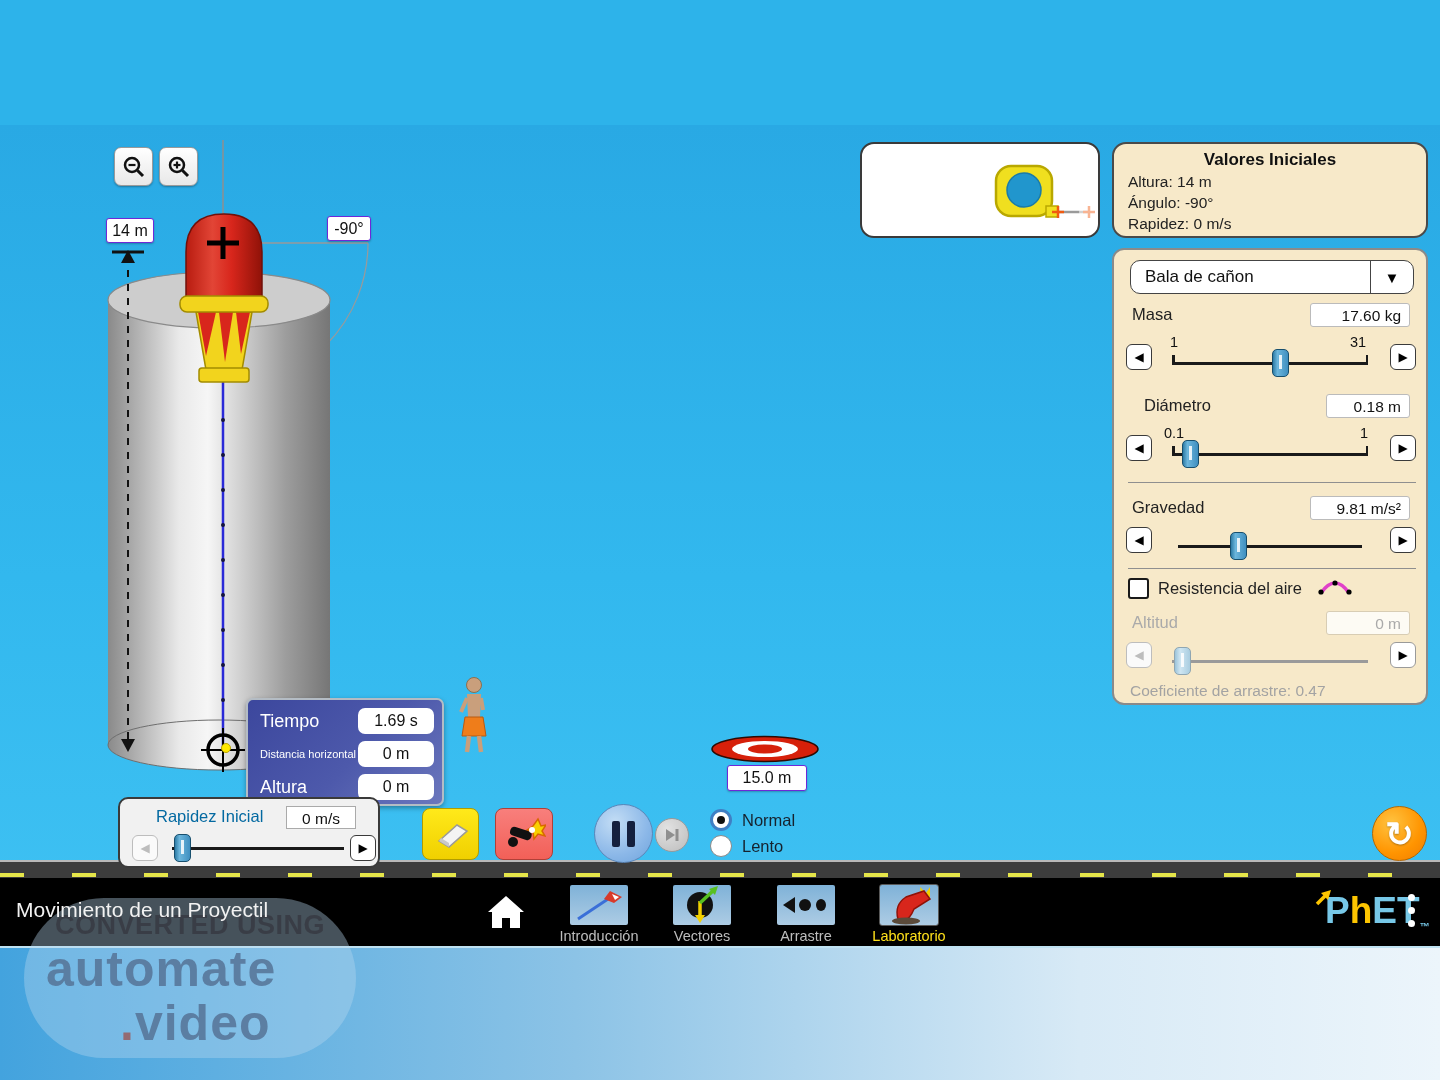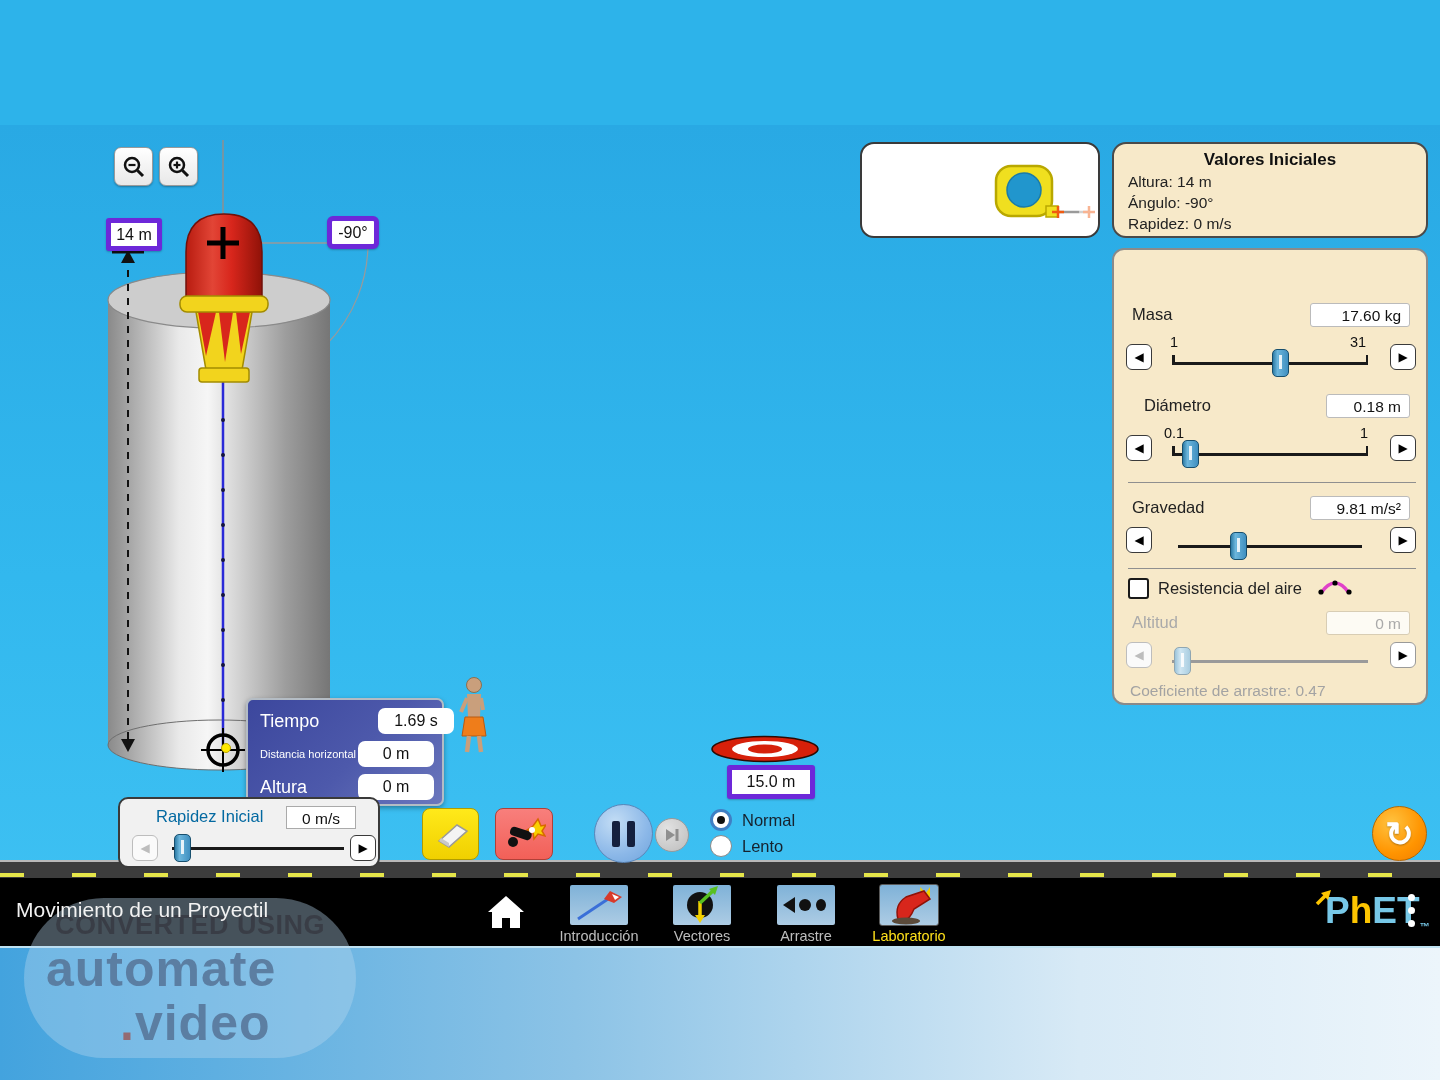--- a/index.html
+++ b/index.html
@@ -9,21 +9,21 @@
   .footer{left:0;top:946px;width:1440px;height:134px;background:linear-gradient(to right,#43a3de 0%,#8cc3e6 40%,#d8eaf6 75%,#ecf5fb 100%);border-top:2px solid #bfe2f2;}
 
   
   .sim{left:0;top:125px;width:1440px;height:753px;background:linear-gradient(180deg,#29a9e4 0%,#32b8ee 60%,#3dc0f2 100%);}
   .grass{left:0;top:764px;width:1440px;height:114px;background:linear-gradient(180deg,#23ad4e,#189a43);}
   .road{left:0;top:735px;width:1440px;height:29px;background:#3d3d3d;border-top:2px solid #b9b9b9;box-sizing:border-box;}
   .road-dashes{left:0;top:748px;width:1440px;height:4px;background:repeating-linear-gradient(90deg,#e6e64a 0 24px,transparent 24px 72px);}
   svg.scene{left:0;top:125px;width:1440px;height:753px;}
 
   
-  .scene-label{background:#fff;border:5px solid #6d28d9;border-radius:3px;color:#111;text-align:center;font-size:16px;line-height:23px;box-shadow:0 1px 2px rgba(0,0,0,.25);}
+  .scene-label{background:#fff;border:1px solid #6d28d9;border-radius:3px;color:#111;text-align:center;font-size:16px;line-height:23px;box-shadow:0 1px 2px rgba(0,0,0,.25);}
 
   
   .zoom-btn{width:37px;height:37px;background:linear-gradient(180deg,#ffffff,#e8e8e8);border:1px solid #9a9a9a;border-radius:7px;box-shadow:0 1px 2px rgba(0,0,0,.3);display:flex;align-items:center;justify-content:center;}
 
   
   .toolbox{left:860px;top:142px;width:240px;height:96px;background:#fff;border:2px solid #3a3a3a;border-radius:14px;box-sizing:border-box;}
 
   
   .cream{background:#f7e9c9;border:2px solid #4a4a4a;border-radius:14px;box-sizing:border-box;}
   .iv-panel{left:1112px;top:142px;width:316px;height:96px;padding:6px 14px;}
@@ -212,21 +212,21 @@
   <div class="abs zoom-btn" style="left:159px;top:147px;">
     <svg width="24" height="24" viewBox="0 0 24 24">
       <circle cx="10" cy="10" r="7" fill="none" stroke="#111" stroke-width="2.5"></circle>
       <line x1="15.5" y1="15.5" x2="21" y2="21" stroke="#111" stroke-width="3"></line>
       <line x1="6.5" y1="10" x2="13.5" y2="10" stroke="#111" stroke-width="2.2"></line>
       <line x1="10" y1="6.5" x2="10" y2="13.5" stroke="#111" stroke-width="2.2"></line>
     </svg>
   </div>
 
   <div class="abs scene-label" style="left:106px;top:218px;width:46px;height:23px;">14 m</div>
-  <div class="abs scene-label" style="left:327px;top:216px;width:42px;height:23px;border-radius:6px;">-90°</div>
+  <div class="abs scene-label" style="left:327px;top:216px;width:42px;height:23px;">-90°</div>
 
   <div class="abs toolbox">
     <svg class="abs" style="left:128px;top:18px;" width="108" height="66" viewBox="0 0 108 66">
       <rect x="6" y="4" width="56" height="50" rx="15" fill="#f0df1f" stroke="#b9a800" stroke-width="2.5"></rect>
       <circle cx="34" cy="28" r="17" fill="#2196cd" stroke="#1a7ba8" stroke-width="1.5"></circle>
       <rect x="56" y="44" width="12" height="11" fill="#f0df1f" stroke="#b9a800" stroke-width="1.5"></rect>
       <line x1="68" y1="50" x2="99" y2="50" stroke="#9a9a9a" stroke-width="2.5"></line>
       <g stroke="#f05a10" stroke-width="2.5">
         <line x1="62" y1="50" x2="74" y2="50"></line>
           <line x1="68" y1="44" x2="68" y2="56"></line>
@@ -239,20 +239,24 @@
 
   <div class="abs cream iv-panel">
     <div class="iv-title">Valores Iniciales</div>
     <div class="iv-line">Altura: 14 m</div>
     <div class="iv-line">Ángulo: -90°</div>
     <div class="iv-line">Rapidez: 0 m/s</div>
   </div>
 
   <div class="abs cream ctl-panel">
 
+    <div class="abs dropdown">
+      <span class="dd-text">Bala de cañon</span>
+      <span class="dd-arrow">▼</span>
+    </div>
 
     <div class="abs row-label" style="left:18px;top:55px;">Masa</div>
     <div class="val-box" style="top:53px;">17.60 kg</div>
     <div class="minmax" style="left:56px;top:84px;">1</div>
     <div class="minmax" style="left:236px;top:84px;">31</div>
     <div class="arrow-btn" style="left:12px;top:94px;">◀</div>
     <div class="track ticks" style="left:58px;top:112px;width:196px;">
       <div class="thumb" style="left:100px;"></div>
     </div>
     <div class="arrow-btn" style="left:276px;top:94px;">▶</div>
@@ -294,21 +298,21 @@
     <div class="track dim" style="left:58px;top:410px;width:196px;">
       <div class="thumb dim" style="left:2px;"></div>
     </div>
     <div class="arrow-btn" style="left:276px;top:392px;border-color:#9a9a9a;">▶</div>
 
     <div class="coef" style="left:16px;top:432px;">Coeficiente de arrastre: 0.47</div>
   </div>
 
   <div class="abs tracker">
     <div class="t-label" style="top:11px;font-size:18px;">Tiempo</div>
-    <div class="t-val" style="top:8px;margin-left:20px;">1.69 s</div>
+    <div class="t-val" style="top:8px;">1.69 s</div>
     <div class="t-label" style="top:48px;font-size:11px;">Distancia horizontal</div>
     <div class="t-val" style="top:41px;">0 m</div>
     <div class="t-label" style="top:77px;font-size:18px;">Altura</div>
     <div class="t-val" style="top:74px;">0 m</div>
   </div>
 
   <div class="abs scene-label target-label">15.0 m</div>
 
   <div class="abs speed-panel">
     <div class="speed-label">Rapidez Inicial</div>

